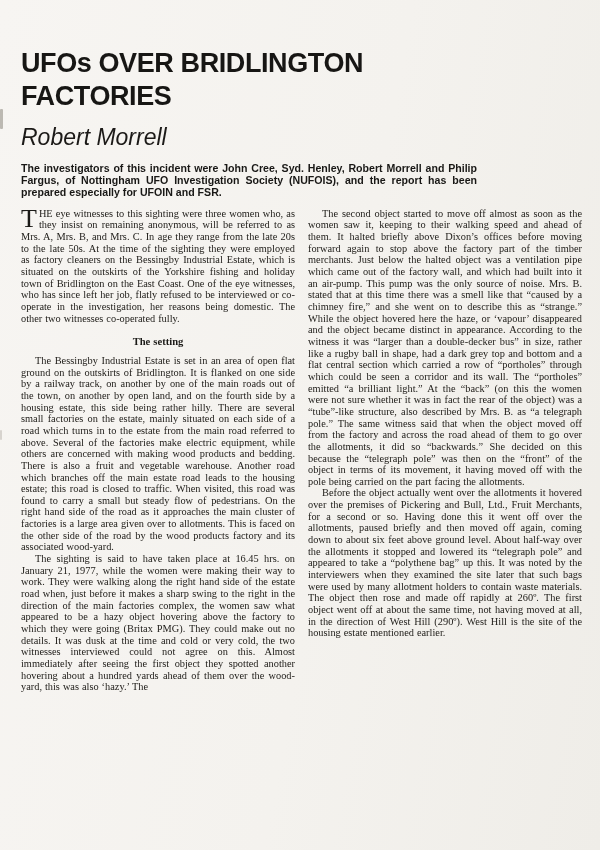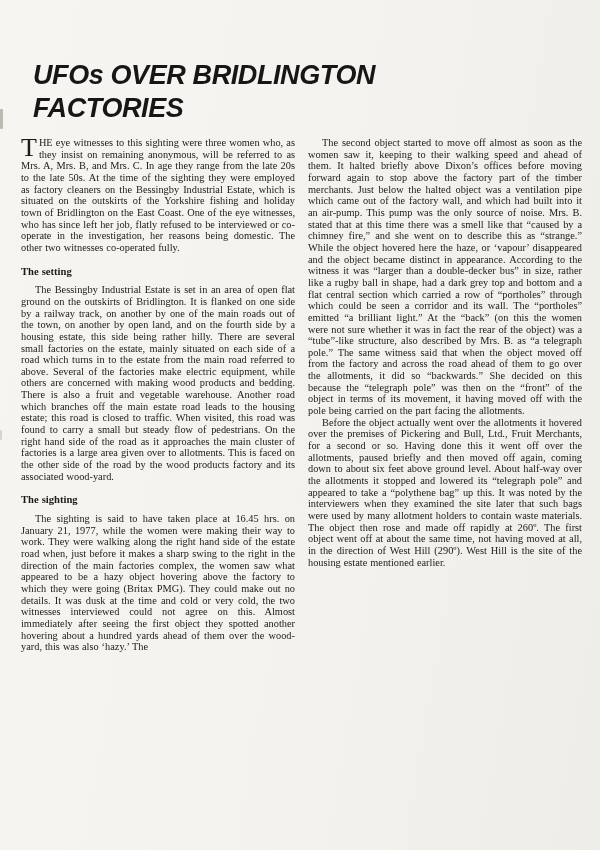--- a/index.html
+++ b/index.html
@@ -9,67 +9,68 @@
     background:linear-gradient(100deg,#f7f5f2 0%,#f4f2ee 55%,#efede8 100%);
     color:#211f1c;
   }
   .scan-mark{position:absolute;background:#8d877e;opacity:.55;border-radius:1px;}
   .mark-a{left:0;top:109px;width:3px;height:20px;}
   .mark-b{left:0;top:430px;width:2px;height:10px;opacity:.3;}
   .content{position:absolute;left:21px;top:47px;width:561px;}
   .title{
     font-family:"Liberation Sans",sans-serif;font-weight:bold;
     font-size:27px;line-height:33px;letter-spacing:-0.4px;
-    width:440px;margin:12px;color:#171614;font-style:italic;
+    width:440px;margin:0;color:#171614;
   }
   .author{
     font-family:"Liberation Sans",sans-serif;font-style:italic;font-weight:normal;
     font-size:23px;margin:11px 0 0 0;color:#1c1a18;
   }
   .intro{
     font-family:"Liberation Sans",sans-serif;font-weight:bold;
     font-size:10.6px;line-height:11.9px;width:456px;margin:12px 0 0 0;
     text-align:justify;color:#191816;
   }
   .columns{display:flex;gap:13px;margin-top:9px;}
   .col{width:274px;font-size:10.35px;line-height:11.65px;text-align:justify;
        word-spacing:0.4px;color:#23211d;}
   .para{margin:0;text-indent:14px;}
   .para.flush{text-indent:0;}
   .dropcap{
     float:left;font-size:26px;line-height:20px;
     margin:0 2px 0 0;padding-top:1px;color:#1b1a17;
   }
   .section-heading{
-    text-align:left;font-weight:bold;font-size:10.6px;
+    text-align:center;font-weight:bold;font-size:10.6px;
     margin:12px 0 7px 0;text-indent:0;color:#1b1a17;
   }
 </style>
 </head>
 <body>
 
 <div class="page">
   <div class="scan-mark mark-a"></div>
   <div class="scan-mark mark-b"></div>
 
   <div class="content">
 
     <h1 class="title">UFOs OVER BRIDLINGTON FACTORIES</h1>
 
+    <h2 class="author">Robert Morrell</h2>
 
+    <p class="intro">The investigators of this incident were John Cree, Syd. Henley, Robert Morrell and Philip Fargus, of Nottingham UFO Investigation Society (NUFOIS), and the report has been prepared especially for UFOIN and FSR.</p>
 
     <div class="columns">
 
       <div class="col">
         <p class="para flush">
           <span class="dropcap">T</span><span>HE eye witnesses to this sighting were three women who, as they insist on remaining anonymous, will be referred to as Mrs. A, Mrs. B, and Mrs. C. In age they range from the late 20s to the late 50s. At the time of the sighting they were employed as factory cleaners on the Bessingby Industrial Estate, which is situated on the outskirts of the Yorkshire fishing and holiday town of Bridlington on the East Coast. One of the eye witnesses, who has since left her job, flatly refused to be interviewed or co-operate in the investigation, her reasons being domestic. The other two witnesses co-operated fully.</span>
         </p>
         <p class="para section-heading">The setting</p>
         <p class="para">The Bessingby Industrial Estate is set in an area of open flat ground on the outskirts of Bridlington. It is flanked on one side by a railway track, on another by one of the main roads out of the town, on another by open land, and on the fourth side by a housing estate, this side being rather hilly. There are several small factories on the estate, mainly situated on each side of a road which turns in to the estate from the main road referred to above. Several of the factories make electric equipment, while others are concerned with making wood products and bedding. There is also a fruit and vegetable warehouse. Another road which branches off the main estate road leads to the housing estate; this road is closed to traffic. When visited, this road was found to carry a small but steady flow of pedestrians. On the right hand side of the road as it approaches the main cluster of factories is a large area given over to allotments. This is faced on the other side of the road by the wood products factory and its associated wood-yard.</p>
-        <p class="para section-heading">The sighting</p>
         <p class="para">The sighting is said to have taken place at 16.45 hrs. on January 21, 1977, while the women were making their way to work. They were walking along the right hand side of the estate road when, just before it makes a sharp swing to the right in the direction of the main factories complex, the women saw what appeared to be a hazy object hovering above the factory to which they were going (Britax PMG). They could make out no details. It was dusk at the time and cold or very cold, the two witnesses interviewed could not agree on this. Almost immediately after seeing the first object they spotted another hovering about a hundred yards ahead of them over the wood-yard, this was also ‘hazy.’ The</p>
       </div>
 
       <div class="col">
         <p class="para">The second object started to move off almost as soon as the women saw it, keeping to their walking speed and ahead of them. It halted briefly above Dixon’s offices before moving forward again to stop above the factory part of the timber merchants. Just below the halted object was a ventilation pipe which came out of the factory wall, and which had built into it an air-pump. This pump was the only source of noise. Mrs. B. stated that at this time there was a smell like that “caused by a chimney fire,” and she went on to describe this as “strange.” While the object hovered here the haze, or ‘vapour’ disappeared and the object became distinct in appearance. According to the witness it was “larger than a double-decker bus” in size, rather like a rugby ball in shape, had a dark grey top and bottom and a flat central section which carried a row of “portholes” through which could be seen a corridor and its wall. The “portholes” emitted “a brilliant light.” At the “back” (on this the women were not sure whether it was in fact the rear of the object) was a “tube”-like structure, also described by Mrs. B. as “a telegraph pole.” The same witness said that when the object moved off from the factory and across the road ahead of them to go over the allotments, it did so “backwards.” She decided on this because the “telegraph pole” was then on the “front” of the object in terms of its movement, it having moved off with the pole being carried on the part facing the allotments.</p>
         <p class="para">Before the object actually went over the allotments it hovered over the premises of Pickering and Bull, Ltd., Fruit Merchants, for a second or so. Having done this it went off over the allotments, paused briefly and then moved off again, coming down to about six feet above ground level. About half-way over the allotments it stopped and lowered its “telegraph pole” and appeared to take a “polythene bag” up this. It was noted by the interviewers when they examined the site later that such bags were used by many allotment holders to contain waste materials. The object then rose and made off rapidly at 260º. The first object went off at about the same time, not having moved at all, in the direction of West Hill (290º). West Hill is the site of the housing estate mentioned earlier.</p>
       </div>
 
     </div>
   </div>

